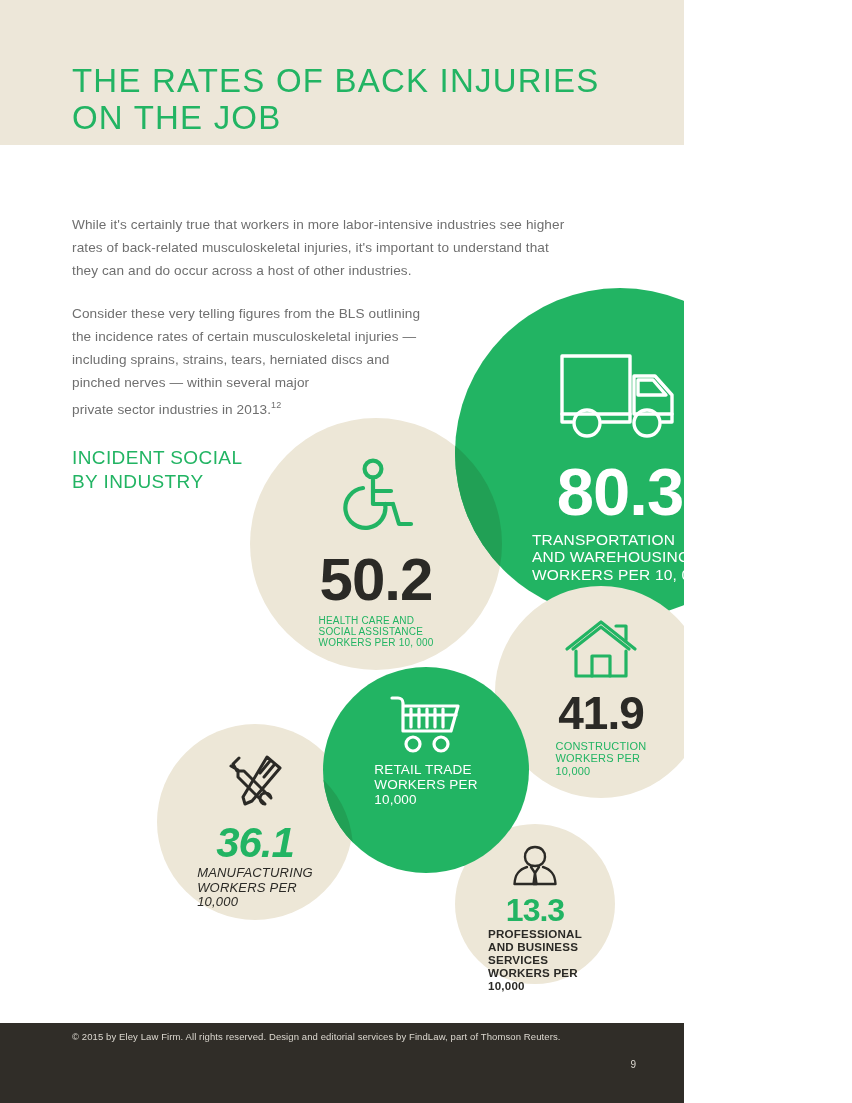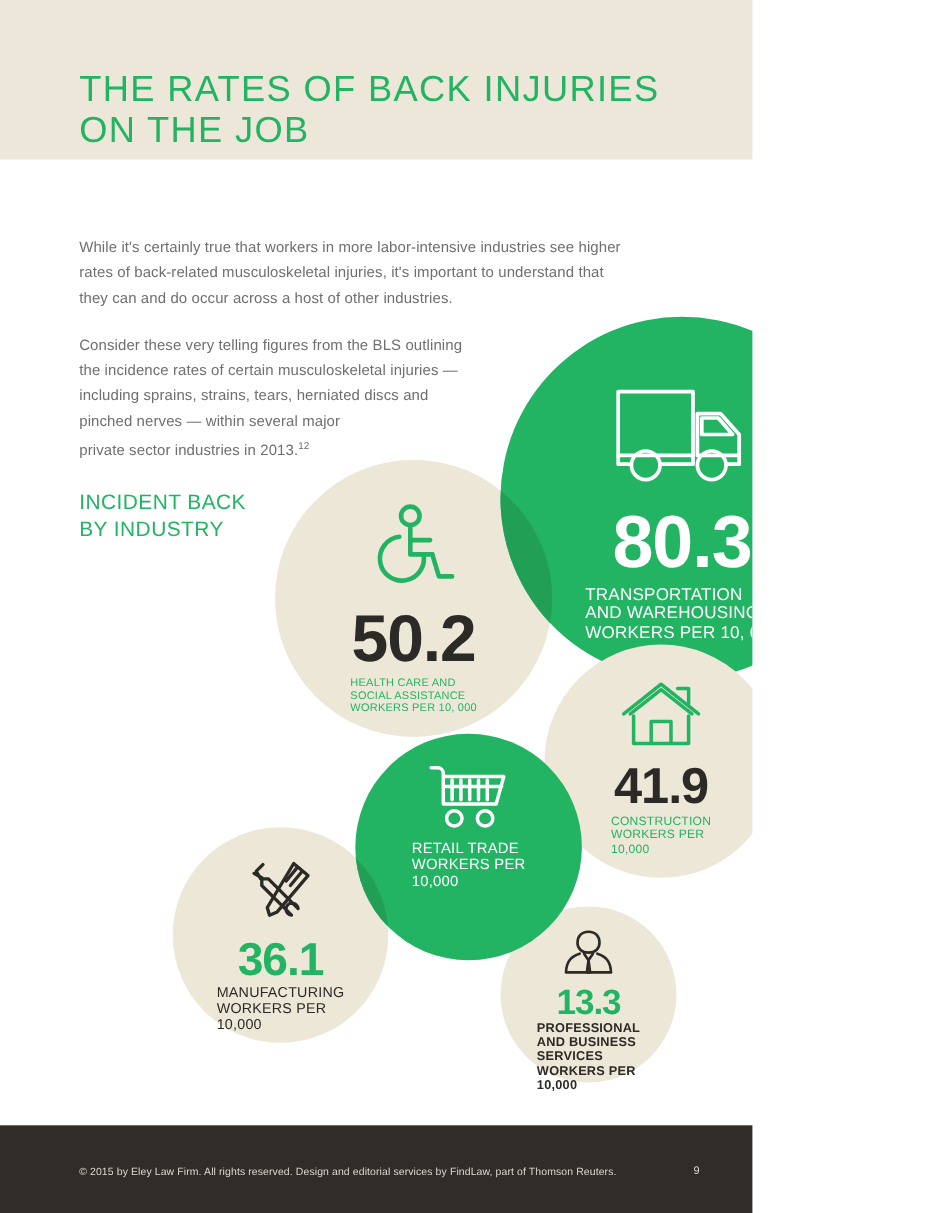--- a/index.html
+++ b/index.html
@@ -93,40 +93,40 @@
   #b-construction .label{font-size:11px;color:#22B463;margin-top:4px;}
 
   #b-retail{
     left:323px;top:667px;width:206px;height:206px;
     background:#22B463;color:#ffffff;padding-top:26px;z-index:8;
   }
   #b-retail .value{font-size:47px;margin-top:6px;}
   #b-retail .label{font-size:13.5px;margin-top:3px;}
 
   #b-manufacturing{
-    left:157px;top:752px;width:196px;height:196px;
-    background:#EDE7D7;padding-top:28px;z-index:4;
+    left:157px;top:724px;width:196px;height:196px;
+    background:#EDE7D7;padding-top:28px;z-index:4;font-style:italic;
   }
   #b-manufacturing .value{font-size:42px;color:#22B463;margin-top:6px;}
   #b-manufacturing .label{font-size:13px;color:#2b2a26;margin-top:2px;}
 
   #b-professional{
     left:455px;top:824px;width:160px;height:160px;
     background:#EDE7D7;padding-top:20px;z-index:5;
   }
   #b-professional .value{font-size:32px;color:#22B463;margin-top:2px;}
   #b-professional .label{font-size:11.6px;color:#2b2a26;margin-top:1px;font-weight:bold;}
 
   
   .footer-band{
     position:absolute;left:0;top:1023px;width:852px;height:80px;
     background:#302D28;
   }
   .footer-text{
-    position:absolute;left:72px;top:1060px;
+    position:absolute;left:72px;top:1031px;
     color:#ddd9d1;font-size:9.5px;letter-spacing:0.1px;
   }
   .footer-page{
     position:absolute;right:48px;top:1059px;
     color:#ddd9d1;font-size:10px;
   }
 </style>
 </head>
 <body>
 
@@ -135,21 +135,21 @@
   <div class="header-band"></div>
   <div class="page-title">THE RATES OF BACK INJURIES
 ON THE JOB</div>
 
   <div class="para para-1">While it's certainly true that workers in more labor-intensive industries see higher rates of back-related musculoskeletal injuries, it's important to understand that they can and do occur across a host of other industries.</div>
   <div class="para para-2"><span>Consider these very telling figures from the BLS outlining
 the incidence rates of certain musculoskeletal injuries —
 including sprains, strains, tears, herniated discs and
 pinched nerves — within several major
 private sector industries in 2013.</span><sup>12</sup></div>
-  <div class="section-heading">INCIDENT BACK
+  <div class="section-heading">INCIDENT SOCIAL
 BY INDUSTRY</div>
 
   <div class="bubble" id="b-health">
     <span class="icon">
       <svg width="86" height="82" viewBox="0 0 86 82" fill="none" stroke="#22B463" stroke-width="4.2" stroke-linecap="round" stroke-linejoin="round">
         <circle cx="40" cy="11" r="8.4"></circle>
         <path d="M40 22 L40 46 L60 46"></path>
         <path d="M40 33 L58 33"></path>
         <path d="M60 46 L66 66 L78 66"></path>
         <path d="M52 46 A20 20 0 1 1 30 30"></path>

